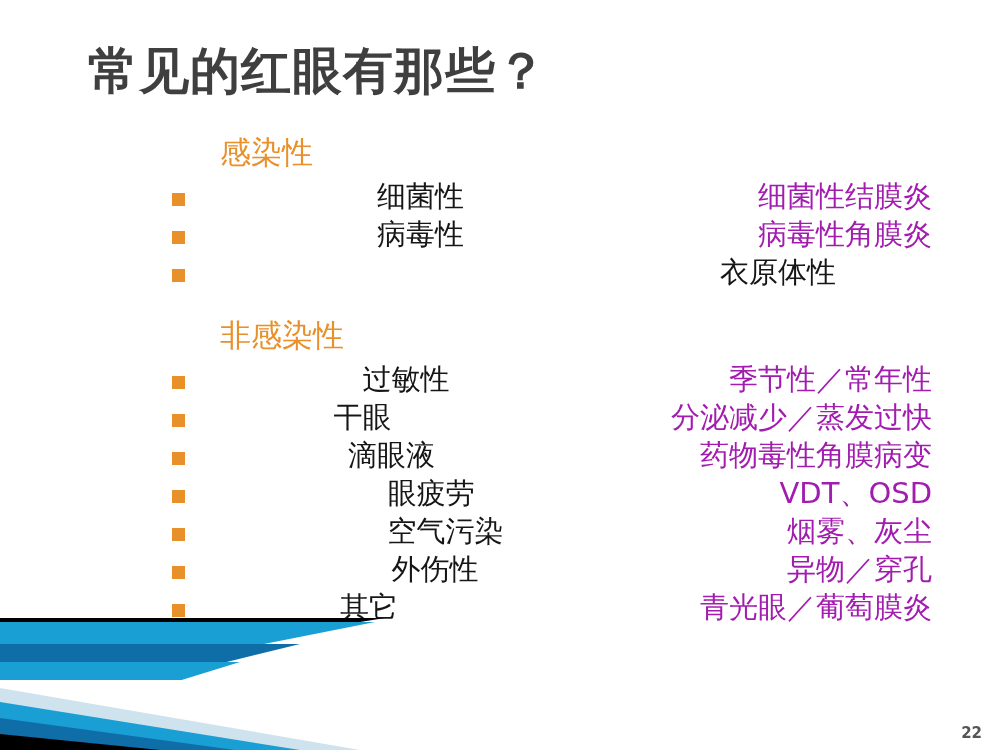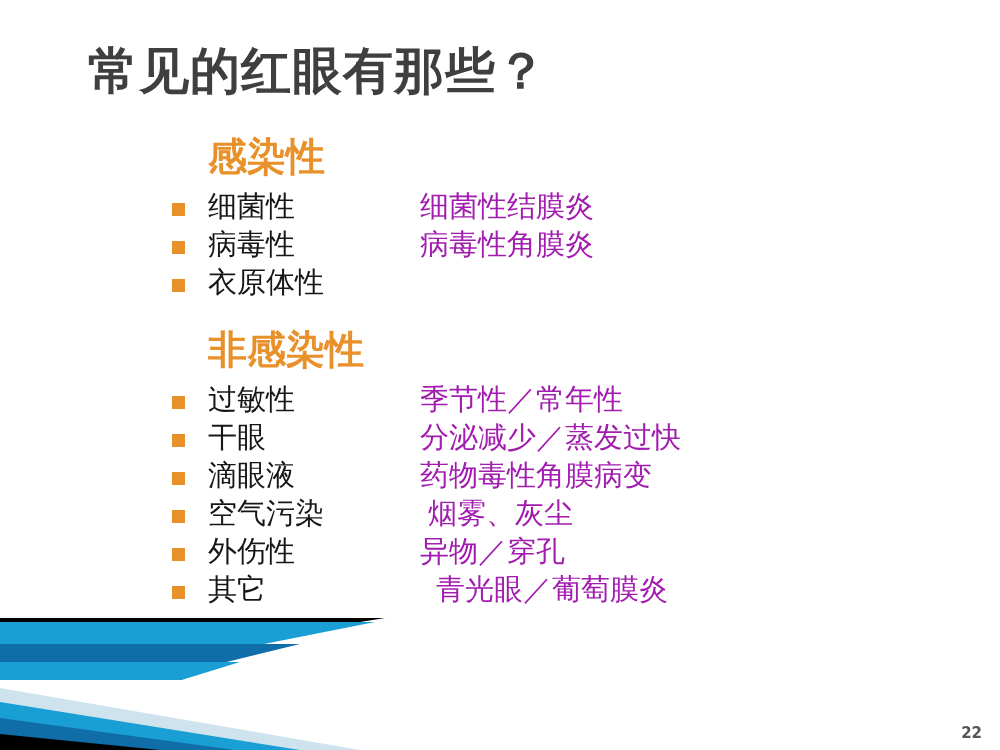--- a/index.html
+++ b/index.html
@@ -30,35 +30,36 @@
 
   
   .body-block {
     position: absolute;
     left: 172px;
     top: 134px;
     width: 760px;
   }
 
   .section-head {
-    font-size: 39px;
-    font-weight: bold;
+    font-size: 31px;
+    font-weight: normal;
     color: #e8912a;
     line-height: 1.2;
-    margin: 0 0 6px 36px;
+    margin: 0 0 6px 48px;
     white-space: nowrap;
   }
   .section-head.second {
     margin-top: 26px;
   }
 
   .row {
     display: flex;
     align-items: baseline;
     height: 38px;
+    justify-content: space-between;
   }
   .bullet-cell {
     width: 36px;
     flex: 0 0 36px;
     display: flex;
     align-items: center;
     height: 38px;
   }
   .bullet {
     width: 13px;
@@ -148,20 +149,27 @@
         </span>
       <span class="col-a">干眼</span>
       <span class="col-b">分泌减少／蒸发过快</span>
     </div>
     <div class="row">
       <span class="bullet-cell">
           <span class="bullet"></span>
         </span>
       <span class="col-a">滴眼液</span>
       <span class="col-b">药物毒性角膜病变</span>
+    </div>
+    <div class="row">
+      <span class="bullet-cell">
+          <span class="bullet"></span>
+        </span>
+      <span class="col-a">眼疲劳</span>
+      <span class="col-b">VDT、OSD</span>
     </div>
     <div class="row">
       <span class="bullet-cell">
           <span class="bullet"></span>
         </span>
       <span class="col-a">空气污染</span>
       <span class="col-b indent1">烟雾、灰尘</span>
     </div>
     <div class="row">
       <span class="bullet-cell">

